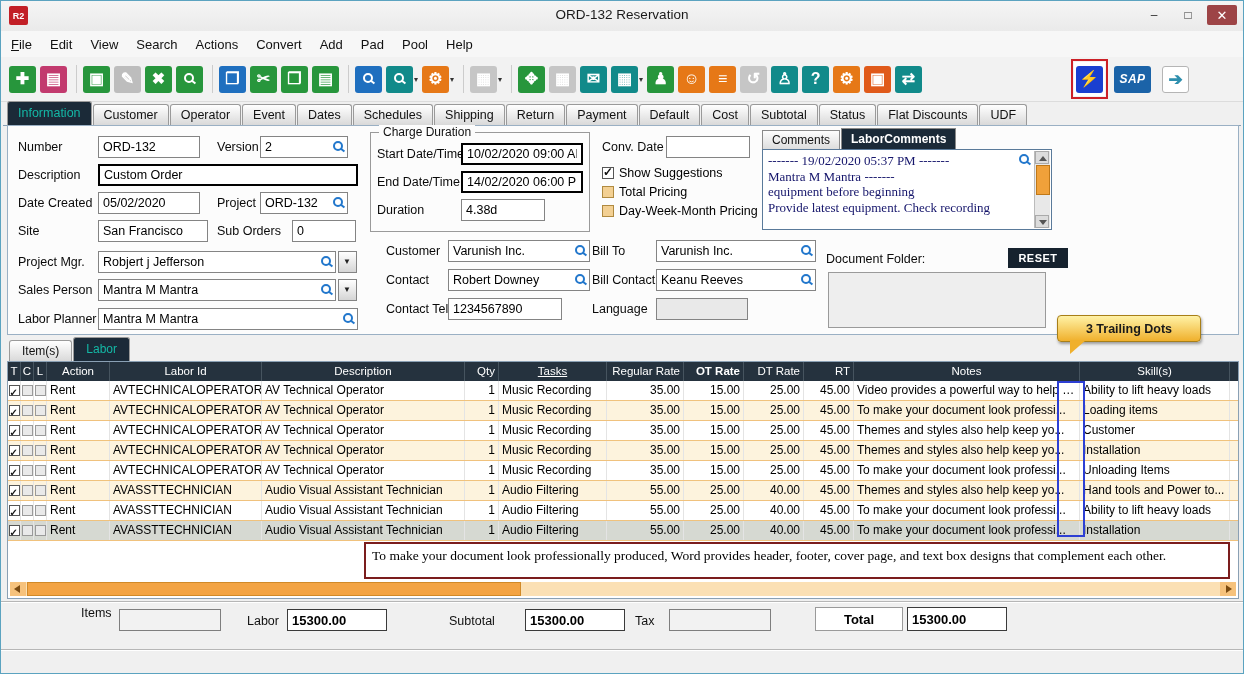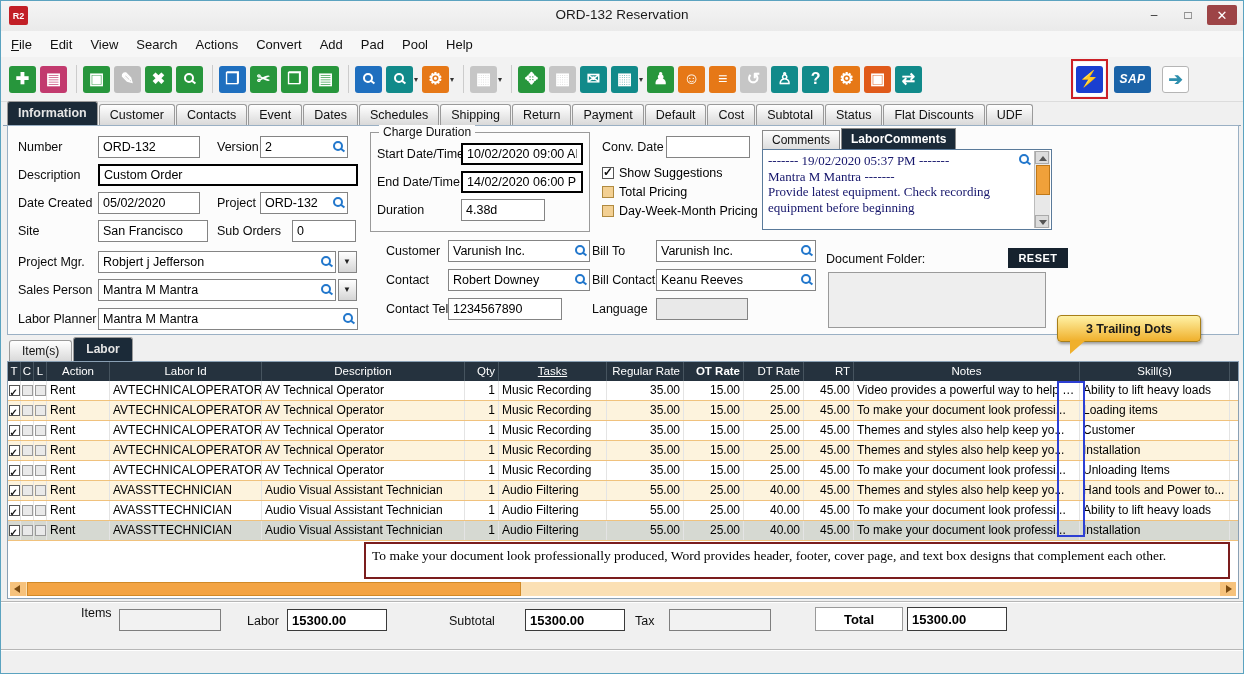--- a/index.html
+++ b/index.html
@@ -35,21 +35,21 @@
   .mag{position:absolute;width:13px;height:13px;display:inline-block;}
   .mag::before{content:"";position:absolute;left:1px;top:1px;width:6px;height:6px;border:2px solid #2277cc;border-radius:50%;}
   .mag::after{content:"";position:absolute;left:8px;top:9px;width:5px;height:2px;background:#2277cc;transform:rotate(40deg);}
   .mag.w{position:relative;width:14px;height:14px;}
   .mag.w::before{border-color:#fff;}
   .mag.w::after{background:#fff;}
 
   
   .tabstrip{position:absolute;left:2px;top:100px;right:2px;height:24px;display:flex;align-items:flex-end;border-bottom:1px solid #8aa0b4;padding-left:4px;}
   .tab{height:20px;line-height:20px;padding:0 10px;font-size:12.5px;background:linear-gradient(#ffffff,#d9d9d9);border:1px solid #9a9a9a;border-bottom:none;margin-right:1px;border-radius:3px 3px 0 0;color:#111;white-space:nowrap;}
-  .tab.active{background:#1b2a38;color:#e5e5e5;font-weight:bold;height:23px;line-height:23px;}
+  .tab.active{background:#1b2a38;color:#14b8a6;font-weight:normal;height:23px;line-height:23px;}
   .tab.sm{font-size:12px;padding:0 12px;}
 
   
   .info-panel{position:absolute;left:6px;top:124px;width:1232px;height:210px;background:#fcfcfc;border:1px solid #9ab0c4;box-sizing:border-box;}
   .lbl{position:absolute;font-size:12.5px;color:#0a0a0a;white-space:nowrap;}
   .fg{position:absolute;height:22px;}
   .fld{width:100%;height:22px;border:1px solid #848484;background:#fff;font:12.5px "Liberation Sans",sans-serif;padding:1px 4px;box-sizing:border-box;color:#000;}
   .fld.b2{border:2px solid #000;}
   .fld.dis{background:#e9e9e9;}
   .fg .mag{right:3px;top:4px;}
@@ -257,21 +257,21 @@
         </div>
         <div class="tb-btn" data-interactable="true">
           <span class="tile exit" data-interactable="false" style="background: rgb(255, 255, 255); color: rgb(46, 143, 174);">➔</span>
         </div>
       </div>
   </div>
 
   <div class="tabstrip" data-interactable="false">
       <span class="tab active" data-interactable="true">Information</span>
       <span class="tab" data-interactable="true">Customer</span>
-      <span class="tab" data-interactable="true">Contacts</span>
+      <span class="tab" data-interactable="true">Operator</span>
       <span class="tab" data-interactable="true">Event</span>
       <span class="tab" data-interactable="true">Dates</span>
       <span class="tab" data-interactable="true">Schedules</span>
       <span class="tab" data-interactable="true">Shipping</span>
       <span class="tab" data-interactable="true">Return</span>
       <span class="tab" data-interactable="true">Payment</span>
       <span class="tab" data-interactable="true">Default</span>
       <span class="tab" data-interactable="true">Cost</span>
       <span class="tab" data-interactable="true">Subtotal</span>
       <span class="tab" data-interactable="true">Status</span>
@@ -338,22 +338,22 @@
       </div>
 
     <div class="ctabs" data-interactable="false">
         <span class="ctab" data-interactable="true">Comments</span>
         <span class="ctab active" data-interactable="true">LaborComments</span>
       </div>
     <div class="cbox" data-interactable="true">
       <div class="clines" data-interactable="false">
           <div class="cline" data-interactable="false">------- 19/02/2020 05:37 PM -------</div>
           <div class="cline" data-interactable="false">Mantra M Mantra -------</div>
+          <div class="cline" data-interactable="false">equipment before beginning</div>
           <div class="cline" data-interactable="false">Provide latest equipment. Check recording</div>
-          <div class="cline" data-interactable="false">equipment before beginning</div>
         </div>
       <span class="mag cmag" data-interactable="true"></span>
       <div class="cscroll" data-interactable="true">
         <div class="csar up" data-interactable="true"></div>
         <div class="csthumb" data-interactable="true"></div>
         <div class="csar down" data-interactable="true"></div>
       </div>
     </div>
 
     <span class="lbl" style="left:378px;top:118px" data-interactable="false">Customer</span>

